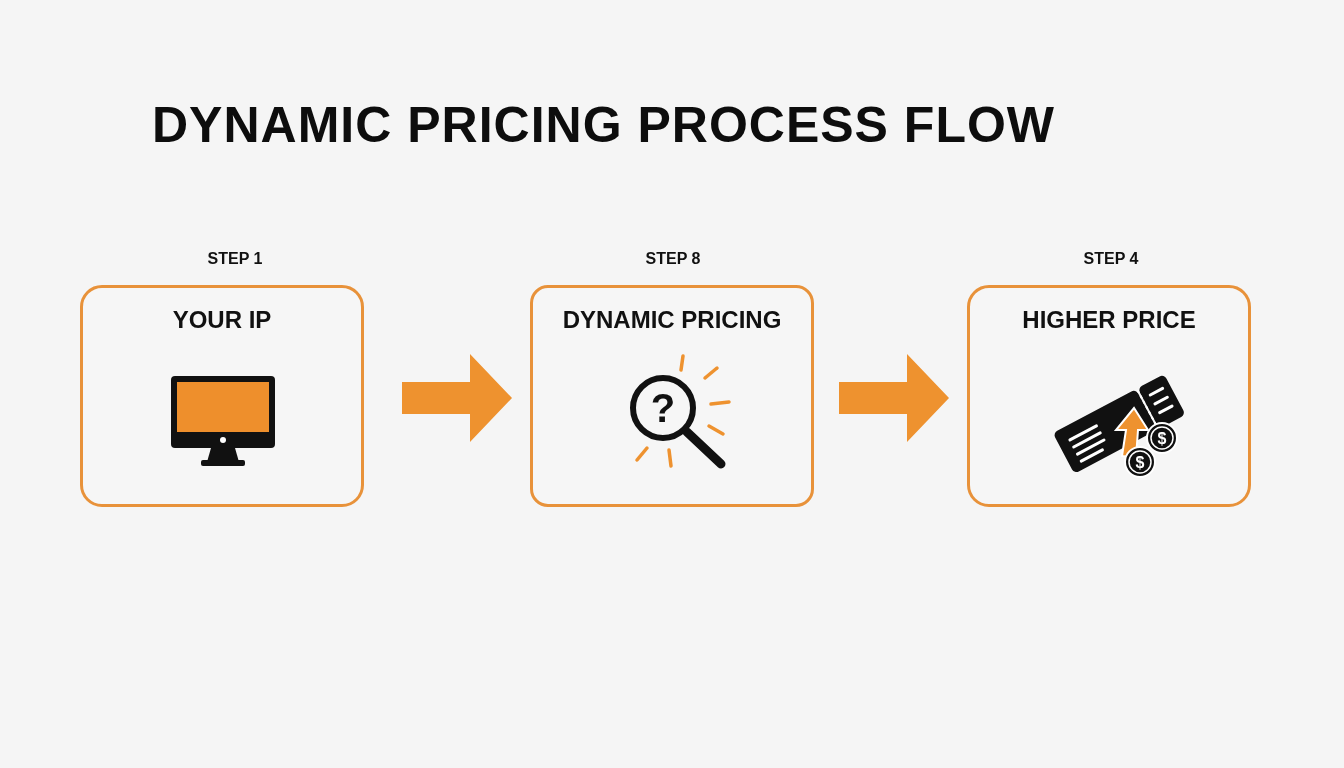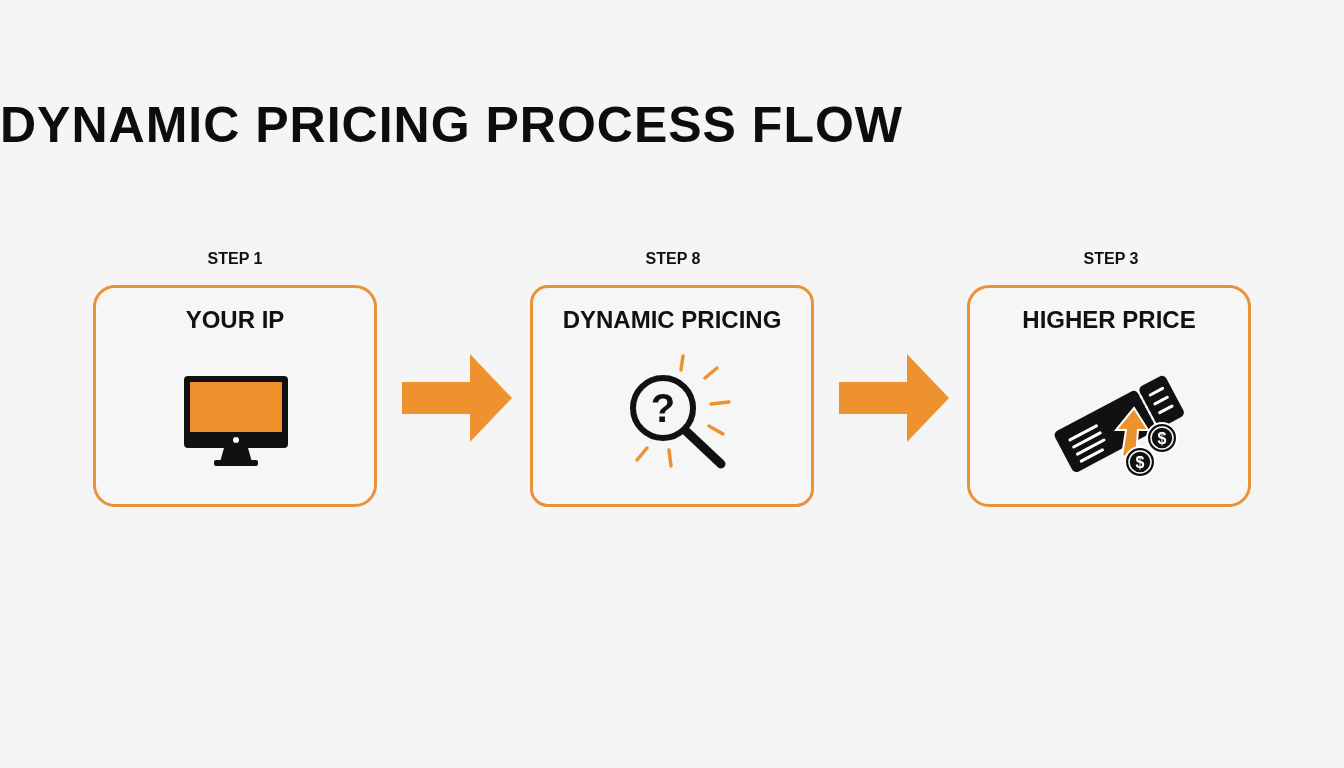--- a/index.html
+++ b/index.html
@@ -5,21 +5,21 @@
   html, body { margin: 0; padding: 0; }
   body {
     width: 1344px; height: 768px; overflow: hidden;
     background: #f5f5f5;
     font-family: "Liberation Sans", "DejaVu Sans", sans-serif;
     color: #111;
     position: relative;
   }
   .title {
     position: absolute; left: 0; top: 96px; width: 1207px;
-    font-weight: 700; font-size: 50px;
+    text-align: center; font-weight: 700; font-size: 50px;
     letter-spacing: 1px; color: #0d0d0d;
   }
   .step-label {
     position: absolute; top: 250px; width: 290px;
     text-align: center; font-weight: 700; font-size: 16px; color: #111;
   }
   .box {
     position: absolute; top: 285px; width: 284px; height: 222px;
     border: 3px solid #e8923a; border-radius: 22px;
     box-sizing: border-box; background: #f6f6f6;
@@ -30,21 +30,21 @@
   }
   .icon { position: absolute; }
   .arrow { position: absolute; top: 352px; }
 </style>
 </head>
 <body>
 
 <div class="title">DYNAMIC PRICING PROCESS FLOW</div>
 
 <div class="step-label" style="left:90px;">STEP 1</div>
-<div class="box" style="left:93px;">
+<div class="box" style="left:80px;">
   <div class="box-title">YOUR IP</div>
   <svg class="icon" style="left:84px; top:84px;" width="112" height="100" viewBox="0 0 112 100">
     <rect x="4" y="4" width="104" height="72" rx="4" fill="#111"></rect>
     <rect x="10" y="10" width="92" height="50" fill="#ee8f2c"></rect>
     <circle cx="56" cy="68" r="3" fill="#fff"></circle>
     <path d="M44 76 L68 76 L72 90 L40 90 Z" fill="#111"></path>
     <rect x="34" y="88" width="44" height="6" rx="2" fill="#111"></rect>
   </svg>
 </div>
 
@@ -67,21 +67,21 @@
     <circle cx="38" cy="58" r="30" fill="none" stroke="#111" stroke-width="6"></circle>
     <line x1="62" y1="82" x2="96" y2="114" stroke="#111" stroke-width="9" stroke-linecap="round"></line>
     <text x="38" y="72" text-anchor="middle" font-family="Liberation Sans, sans-serif" font-size="40" font-weight="700" fill="#111">?</text>
   </svg>
 </div>
 
 <svg class="arrow" style="left:837px;" width="114" height="92" viewBox="0 0 114 92">
   <path d="M2 30 L70 30 L70 2 L112 46 L70 90 L70 62 L2 62 Z" fill="#ee922f"></path>
 </svg>
 
-<div class="step-label" style="left:966px;">STEP 3</div>
+<div class="step-label" style="left:966px;">STEP 4</div>
 <div class="box" style="left:967px;">
   <div class="box-title">HIGHER PRICE</div>
   <svg class="icon" style="left:80px; top:76px;" width="140" height="120" viewBox="0 0 140 120">
     <g transform="rotate(-28 70 55)">
       <rect x="4" y="36" width="94" height="46" rx="5" fill="#111"></rect>
       <rect x="100" y="36" width="30" height="46" rx="5" fill="#111"></rect>
       <g stroke="#fff" stroke-width="3" stroke-linecap="round">
         <line x1="16" y1="50" x2="46" y2="50"></line>
         <line x1="16" y1="58" x2="46" y2="58"></line>
         <line x1="16" y1="66" x2="46" y2="66"></line>

